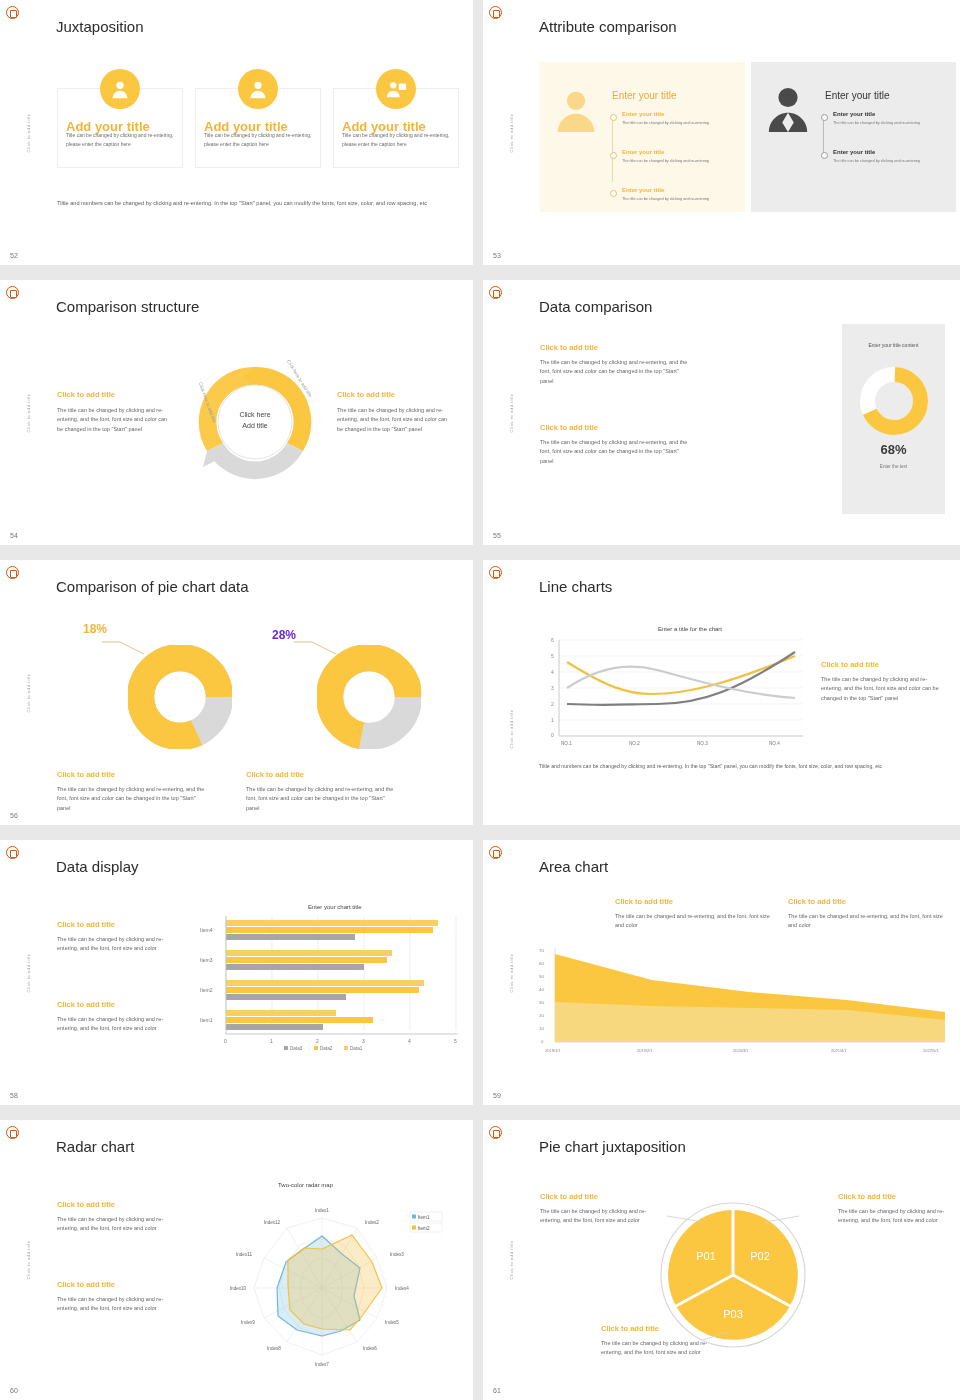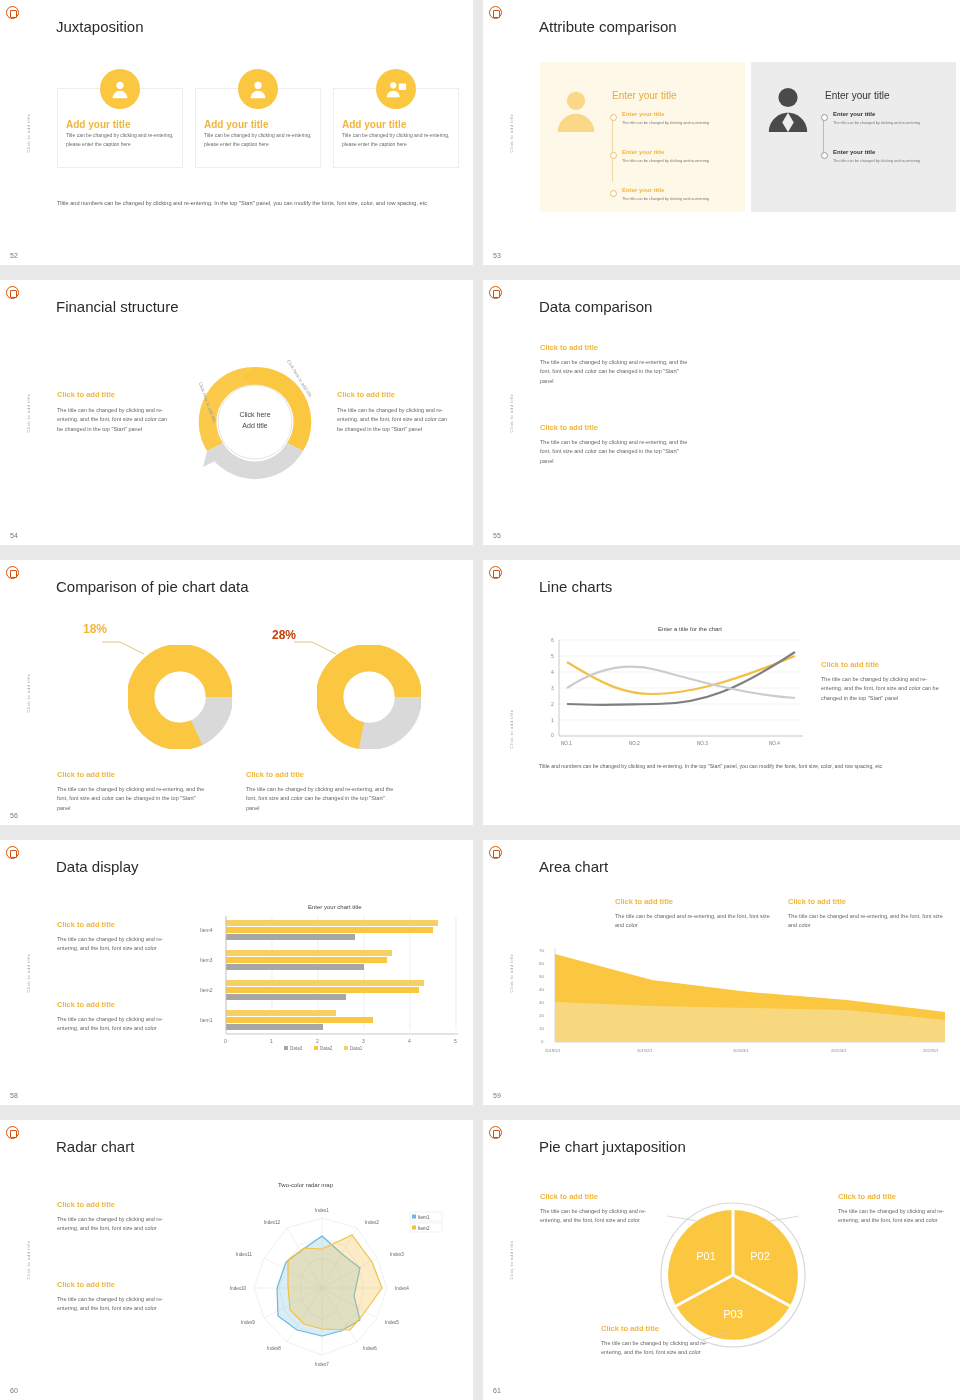--- a/index.html
+++ b/index.html
@@ -17,21 +17,21 @@
   .small{font-size:5.5px;line-height:1.7;color:#666;}
   .tiny{font-size:4.6px;line-height:1.75;color:#777;}
   .yhead{font-size:7.5px;color:#f2b53c;font-weight:bold;}
   .ylabel{font-size:6.5px;color:#f2b53c;font-weight:bold;}
   .divline{position:absolute;background:#e8e8e8;}
 
   
   .card{position:absolute;top:88px;width:124px;height:78px;border:1px solid #eee;background:#fff;}
   .circ{position:absolute;width:40px;height:40px;border-radius:50%;background:#fbc740;top:-20px;left:42px;}
   .person{position:absolute;left:50%;top:50%;transform:translate(-50%,-50%);width:22px;height:22px;}
-  .cardtitle{position:absolute;top:30px;left:8px;font-size:10px;color:#f2b53c;font-weight:bold;}
+  .cardtitle{position:absolute;top:30px;left:8px;font-size:13px;color:#f2b53c;font-weight:bold;}
   .cardbody{position:absolute;top:42px;left:8px;right:8px;font-size:5px;line-height:1.8;color:#6b6b6b;}
   .foot-note{position:absolute;font-size:5.6px;color:#5c5c5c;line-height:1.8;}
 
   
   .panel{position:absolute;top:62px;height:150px;}
   .panel-l{left:57px;width:205px;background:#fdf8e8;}
   .panel-r{left:268px;width:205px;background:#ececec;}
   .etitle{font-size:10px;color:#e8a93a;}
   .etitle-d{font-size:10px;color:#333;}
   .bullet{position:absolute;width:5px;height:5px;border-radius:50%;border:1px solid #e8c06a;background:#fff;}
@@ -126,21 +126,21 @@
       <div class="bullet-d" style="left:70px;top:90px;"></div>
       <div style="position:absolute;left:82px;top:87px;font-size:6px;font-weight:bold;color:#333;">Enter your title</div>
       <div class="tiny" style="position:absolute;left:82px;top:96px;width:110px;font-size:3.8px;">The title can be changed by clicking and re-entering</div>
     </div>
   </div>
 
   <div class="slide" style="left:0;top:280px;width:473px;height:265px;">
     <div class="corner-logo"></div>
     <div class="side-label">Click to add title</div>
     <div class="pagenum">54</div>
-    <div class="stitle" style="left:56px;top:18px;">Financial structure</div>
+    <div class="stitle" style="left:56px;top:18px;">Comparison structure</div>
 
     <div class="yhead" style="position:absolute;left:57px;top:110px;">Click to add title</div>
     <div class="small" style="position:absolute;left:57px;top:126px;width:112px;">The title can be changed by clicking and re-entering, and the font, font size and color can be changed in the top "Start" panel</div>
     <div class="yhead" style="position:absolute;left:337px;top:110px;">Click to add title</div>
     <div class="small" style="position:absolute;left:337px;top:126px;width:112px;">The title can be changed by clicking and re-entering, and the font, font size and color can be changed in the top "Start" panel</div>
 
     <svg style="position:absolute;left:185px;top:75px;width:140px;height:135px;" viewBox="0 0 140 135">
       <path d="M70 12 A 55 55 0 0 1 118 96 L 102 88 A 37 37 0 0 0 70 30 Z" fill="#fbc740"></path>
       <path d="M70 12 L 58 22 L 70 32 Z" fill="#fbc740"></path>
       <path d="M118 96 A 55 55 0 0 1 22 96 L 38 88 A 37 37 0 0 0 102 88 Z" fill="#d9d9d9"></path>
@@ -162,40 +162,49 @@
     <div class="side-label">Click to add title</div>
     <div class="pagenum">55</div>
     <div class="stitle" style="left:56px;top:18px;">Data comparison</div>
 
     <div class="yhead" style="position:absolute;left:57px;top:63px;">Click to add title</div>
     <div class="small" style="position:absolute;left:57px;top:78px;width:152px;">The title can be changed by clicking and re-entering, and the font, font size and color can be changed in the top "Start" panel</div>
     <div class="yhead" style="position:absolute;left:57px;top:143px;">Click to add title</div>
     <div class="small" style="position:absolute;left:57px;top:158px;width:152px;">The title can be changed by clicking and re-entering, and the font, font size and color can be changed in the top "Start" panel</div>
 
 
+    <div style="position:absolute;left:359px;top:44px;width:103px;height:190px;background:#ececec;">
+      <div style="position:absolute;left:0;right:0;top:18px;text-align:center;font-size:5px;color:#555;">Enter your title content</div>
+      <svg style="position:absolute;left:17px;top:42px;width:70px;height:70px;" viewBox="0 0 42 42">
+        <circle cx="21" cy="21" r="15.9" fill="none" stroke="#fff" stroke-width="9"></circle>
+        <circle cx="21" cy="21" r="15.9" fill="none" stroke="#fbc740" stroke-width="9" stroke-dasharray="68 32" stroke-dashoffset="25"></circle>
+      </svg>
+      <div style="position:absolute;left:0;right:0;top:118px;text-align:center;font-size:13px;font-weight:bold;color:#3a3a3a;">68%</div>
+      <div style="position:absolute;left:0;right:0;top:140px;text-align:center;font-size:4.6px;color:#777;">Enter the text</div>
+    </div>
   </div>
 
   <div class="slide" style="left:0;top:560px;width:473px;height:265px;">
     <div class="corner-logo"></div>
     <div class="side-label">Click to add title</div>
     <div class="pagenum">56</div>
     <div class="stitle" style="left:56px;top:18px;">Comparison of pie chart data</div>
 
     <div style="position:absolute;left:83px;top:62px;font-size:12px;font-weight:bold;color:#f2b53c;">18%</div>
     <svg style="position:absolute;left:100px;top:78px;width:50px;height:20px;" viewBox="0 0 50 20">
         <path d="M2 4 L20 4 L44 16" stroke="#d8a74c" stroke-width="0.7" fill="none"></path>
       </svg>
     <svg style="position:absolute;left:128px;top:85px;width:104px;height:104px;" viewBox="0 0 42 42">
       <circle cx="21" cy="21" r="15.9" fill="none" stroke="#d9d9d9" stroke-width="11"></circle>
       <circle cx="21" cy="21" r="15.9" fill="none" stroke="#fbc740" stroke-width="11" stroke-dasharray="82 18" stroke-dashoffset="-18"></circle>
     </svg>
     <div class="yhead" style="position:absolute;left:57px;top:210px;">Click to add title</div>
     <div class="small" style="position:absolute;left:57px;top:225px;width:152px;">The title can be changed by clicking and re-entering, and the font, font size and color can be changed in the top "Start" panel</div>
 
-    <div style="position:absolute;left:272px;top:68px;font-size:12px;font-weight:bold;color:#c2410c;">28%</div>
+    <div style="position:absolute;left:272px;top:68px;font-size:12px;font-weight:bold;color:#6d28d9;">28%</div>
     <svg style="position:absolute;left:292px;top:78px;width:50px;height:20px;" viewBox="0 0 50 20">
         <path d="M2 4 L20 4 L44 16" stroke="#d8a74c" stroke-width="0.7" fill="none"></path>
       </svg>
     <svg style="position:absolute;left:317px;top:85px;width:104px;height:104px;" viewBox="0 0 42 42">
       <circle cx="21" cy="21" r="15.9" fill="none" stroke="#d9d9d9" stroke-width="11"></circle>
       <circle cx="21" cy="21" r="15.9" fill="none" stroke="#fbc740" stroke-width="11" stroke-dasharray="72 28" stroke-dashoffset="-28"></circle>
     </svg>
     <div class="yhead" style="position:absolute;left:246px;top:210px;">Click to add title</div>
     <div class="small" style="position:absolute;left:246px;top:225px;width:152px;">The title can be changed by clicking and re-entering, and the font, font size and color can be changed in the top "Start" panel</div>
   </div>

